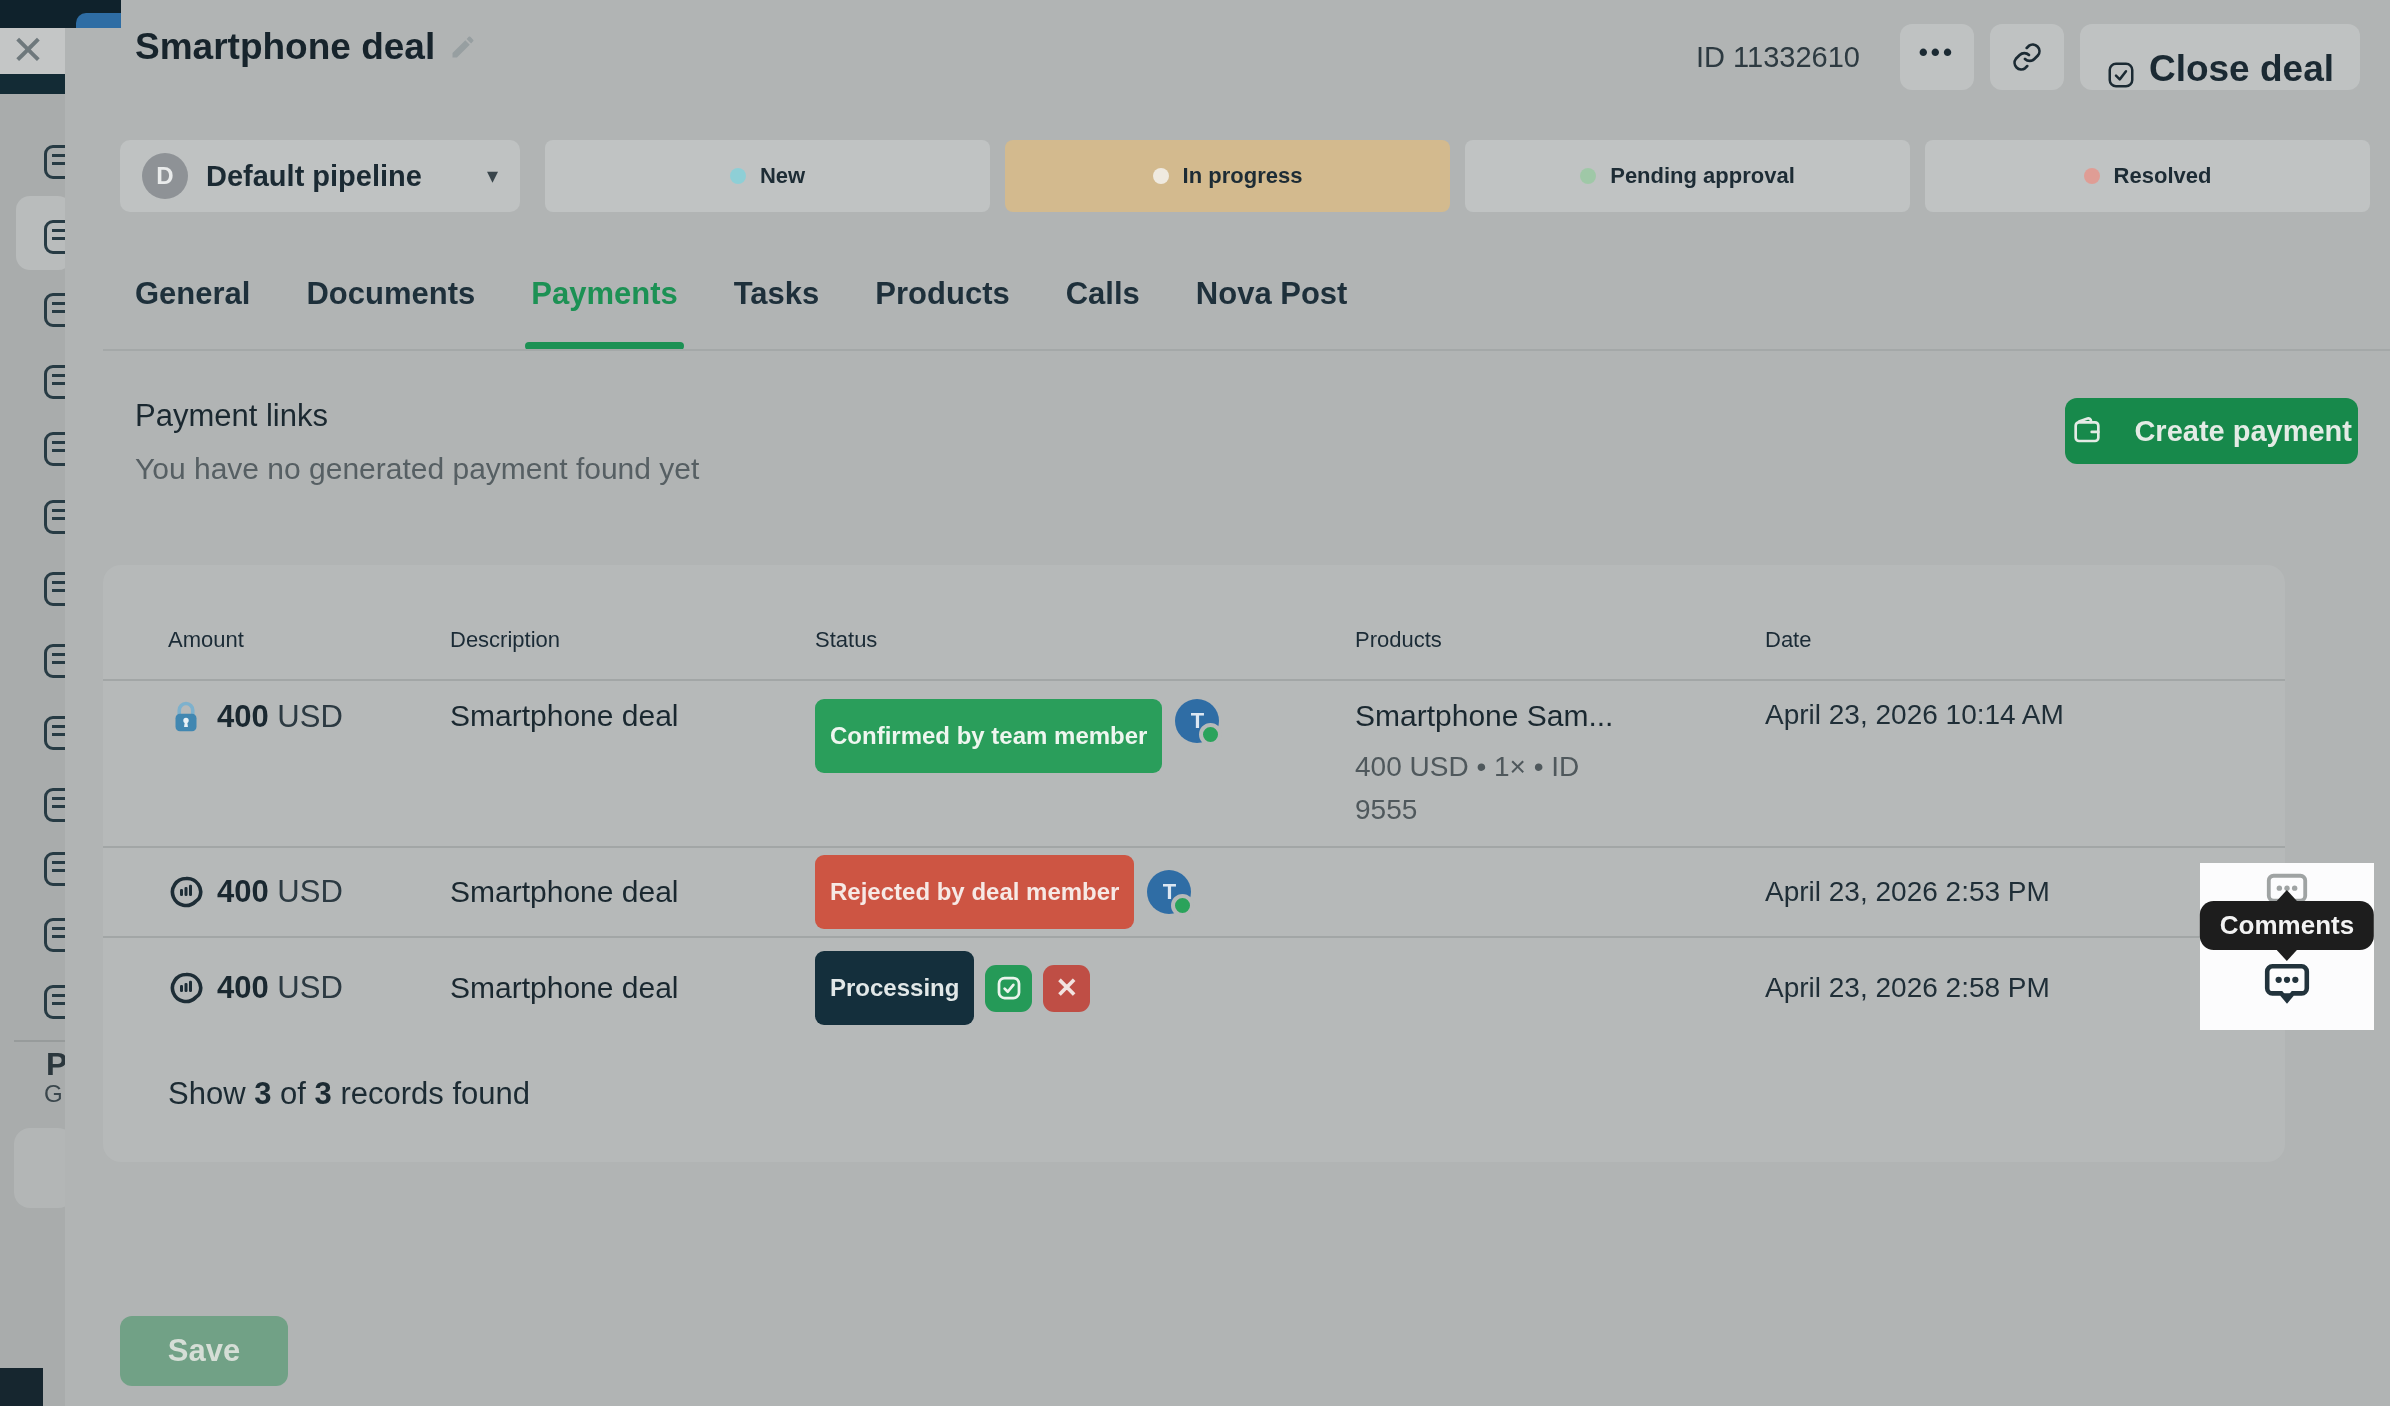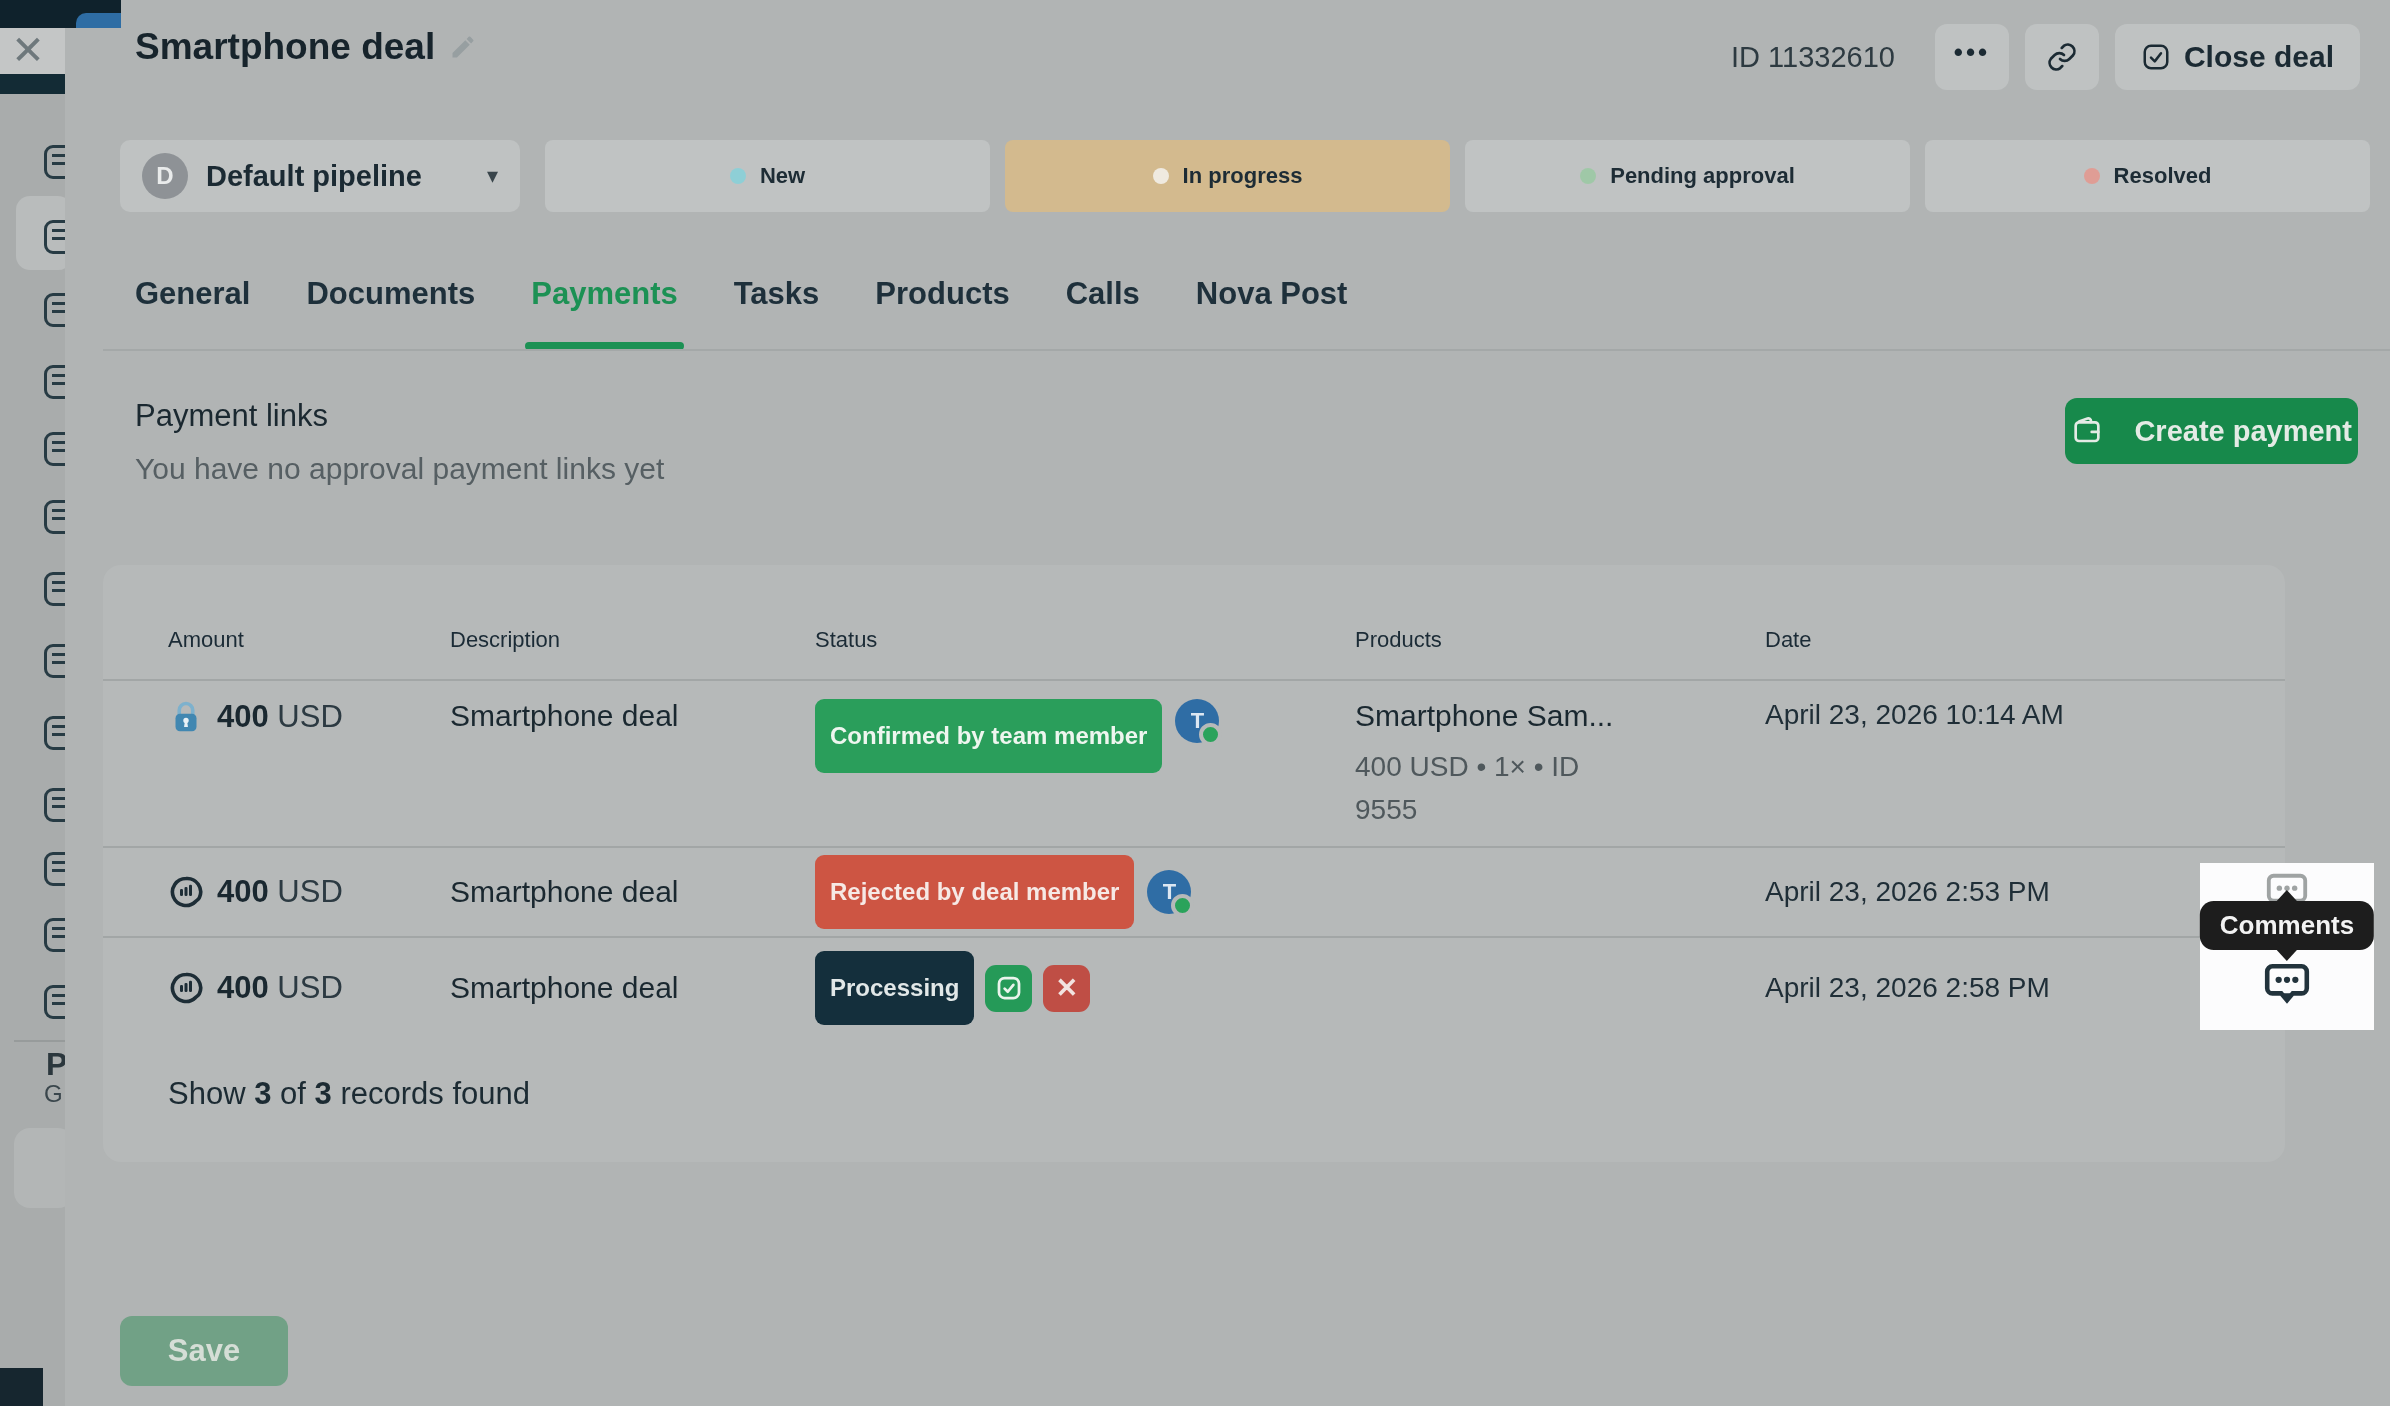--- a/index.html
+++ b/index.html
@@ -29,21 +29,21 @@
   
   .page-title{position:absolute;left:135px;top:26px;display:flex;align-items:center;gap:14px;
     font-size:37px;font-weight:700;color:#17242c;}
   .pencil{width:28px;height:28px;opacity:.75;}
   .header-right{position:absolute;right:30px;top:24px;display:flex;align-items:center;gap:16px;height:66px;}
   .deal-id{font-size:29px;color:#2d3a41;margin-right:24px;}
   .btn-ghost{height:66px;border:none;border-radius:12px;background:#bfc2c2;color:#1b2a33;cursor:pointer;
     display:flex;align-items:center;justify-content:center;font-family:inherit;}
   .btn-icononly{width:74px;}
   .btn-dots{font-size:26px;letter-spacing:3px;font-weight:700;padding-bottom:10px;}
-  .btn-close-deal{padding:0 26px;gap:13px;font-size:30px;font-weight:600;}
+  .btn-close-deal{padding:0 26px;gap:13px;font-size:37px;font-weight:600;align-items:flex-end;}
 
   
   .pipeline-pill{position:absolute;left:120px;top:140px;width:400px;height:72px;border-radius:10px;background:#bfc2c2;
     display:flex;align-items:center;padding:0 22px;box-sizing:border-box;cursor:pointer;}
   .pp-avatar{width:46px;height:46px;border-radius:50%;background:#8e9296;color:#e9ebeb;font-size:24px;font-weight:700;
     display:flex;align-items:center;justify-content:center;}
   .pp-name{font-size:29px;font-weight:700;color:#1b2a33;margin-left:18px;}
   .pp-caret{margin-left:auto;font-size:22px;color:#39454b;}
   .stage{position:absolute;top:140px;width:445px;height:72px;border-radius:8px;background:#c0c3c3;border:none;cursor:pointer;
     display:flex;align-items:center;justify-content:center;gap:14px;font-family:inherit;
@@ -204,21 +204,21 @@
   <span class="tab">Documents</span>
   <span class="tab active">Payments</span>
   <span class="tab">Tasks</span>
   <span class="tab">Products</span>
   <span class="tab">Calls</span>
   <span class="tab">Nova Post</span>
 </div>
 <div class="tabs-divider"></div>
 
 <div class="section-title">Payment links</div>
-<div class="section-sub">You have no approval payment links yet</div>
+<div class="section-sub">You have no generated payment found yet</div>
 <button class="btn-create">
   <svg width="32" height="32" viewBox="0 0 24 24" fill="none" stroke="#e4ebe5" stroke-width="2" stroke-linecap="round" stroke-linejoin="round">
     <path d="M3.5 8a2.5 2.5 0 0 1 2.5-2.5h12A2.5 2.5 0 0 1 20.5 8v9a2.5 2.5 0 0 1-2.5 2.5H6A2.5 2.5 0 0 1 3.5 17z"></path>
     <path d="M15.5 12.7h5"></path>
     <path d="M15 5.3V4.5a2 2 0 0 0-2.6-1.9L6 4.8"></path>
   </svg>
   <span>Create payment</span>
 </button>
 
 <div class="card">

